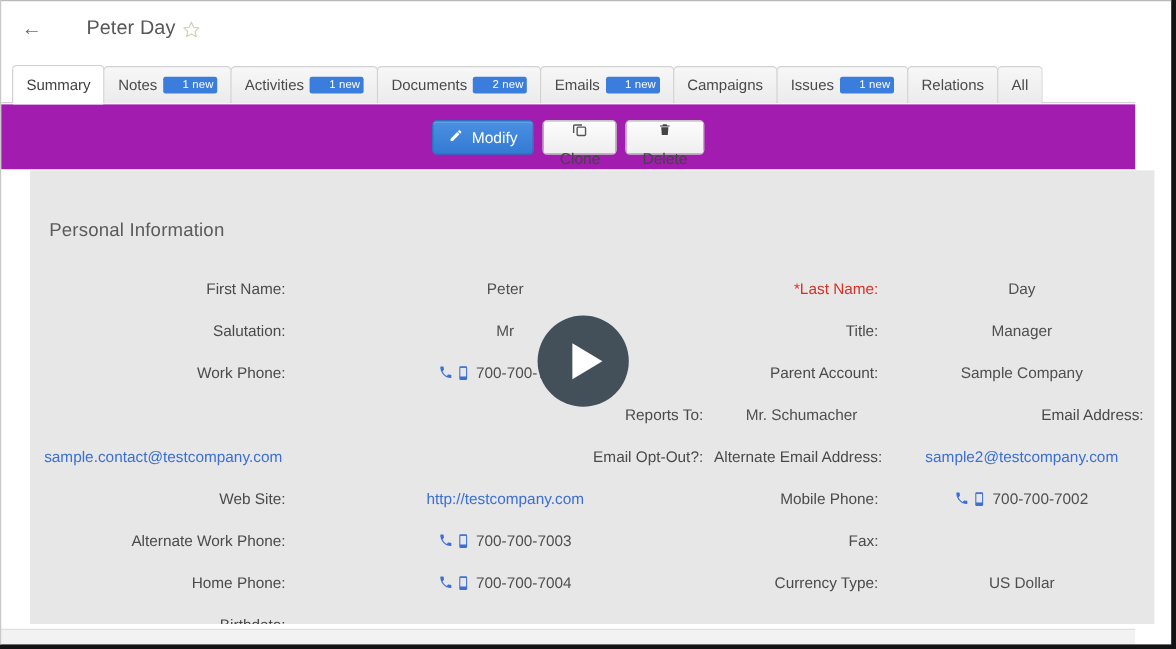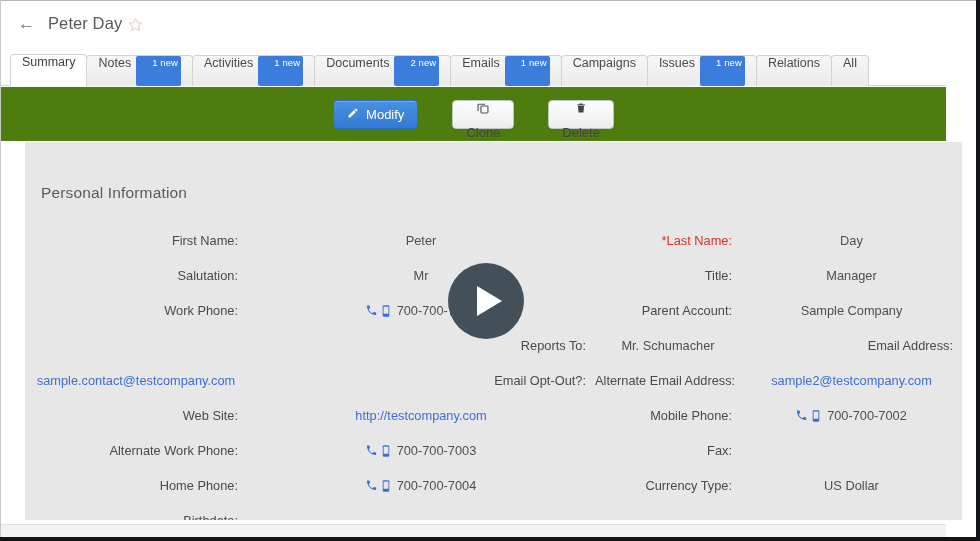--- a/index.html
+++ b/index.html
@@ -61,20 +61,21 @@
     line-height: 1;
     margin-right: 13px;
     cursor: pointer;
     user-select: none;
   }
   .record-title {
     font-size: 16.5px;
     color: #575757;
     letter-spacing: 0.1px;
     white-space: nowrap;
+    margin-left: 24px;
   }
   .fav-star {
     margin-left: 6px;
     position: relative;
     top: 1px;
     cursor: pointer;
     line-height: 1;
     display: inline-flex;
   }
 
@@ -95,20 +96,21 @@
   .tab-underline {
     position: absolute;
     left: 0; bottom: 0;
     width: 945px; height: 1px;
     background: #d2d2d2;
   }
   .tab {
     position: relative;
     height: 31px;
     display: flex;
+    align-items: center;
     gap: 5px;
     padding: 0 11px;
     background: linear-gradient(to bottom, #f7f7f7 0%, #ebebeb 100%);
     border: 1px solid #d2d2d2;
     border-bottom: none;
     border-radius: 4px 4px 0 0;
     margin-right: -1px;
     font-size: 12.5px;
     color: #4a4a4a;
     white-space: nowrap;
@@ -140,25 +142,25 @@
     letter-spacing: 0.1px;
     position: relative;
     top: 0px;
   }
 
   
   #action-bar {
     position: absolute;
     left: 1px; top: 87px;
     width: 945px; height: 54px;
-    background: #4d7c0f;
+    background: #a21caf;
     display: flex;
     justify-content: center;
     align-items: center;
-    gap: 34px;
+    gap: 7px;
   }
   .btn {
     display: inline-flex;
     align-items: center;
     gap: 7px;
     height: 29px;
     padding: 0 13px;
     border-radius: 4px;
     font-size: 13px;
     cursor: pointer;

